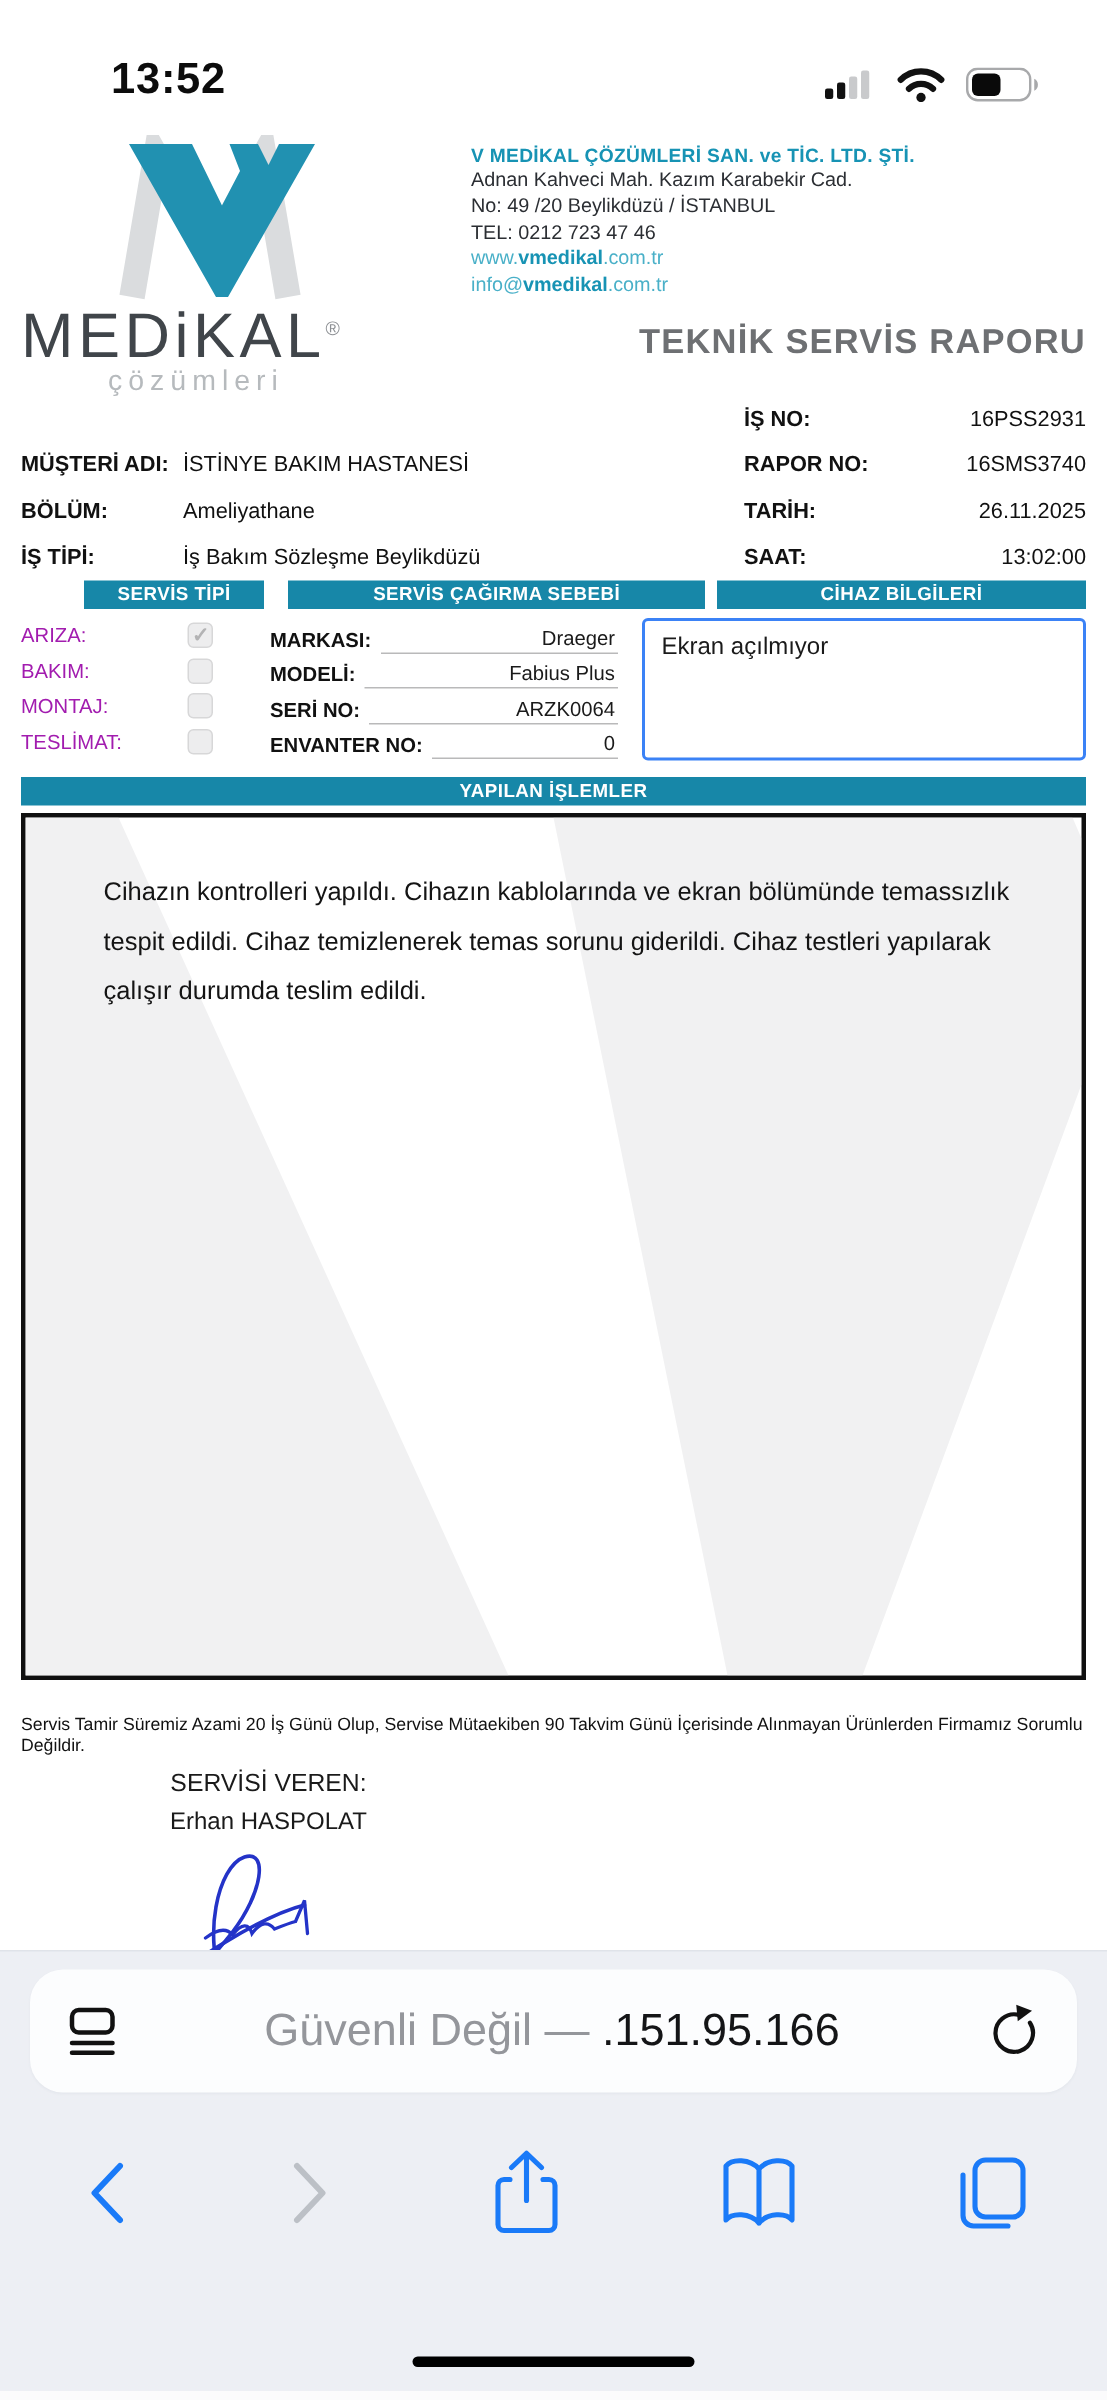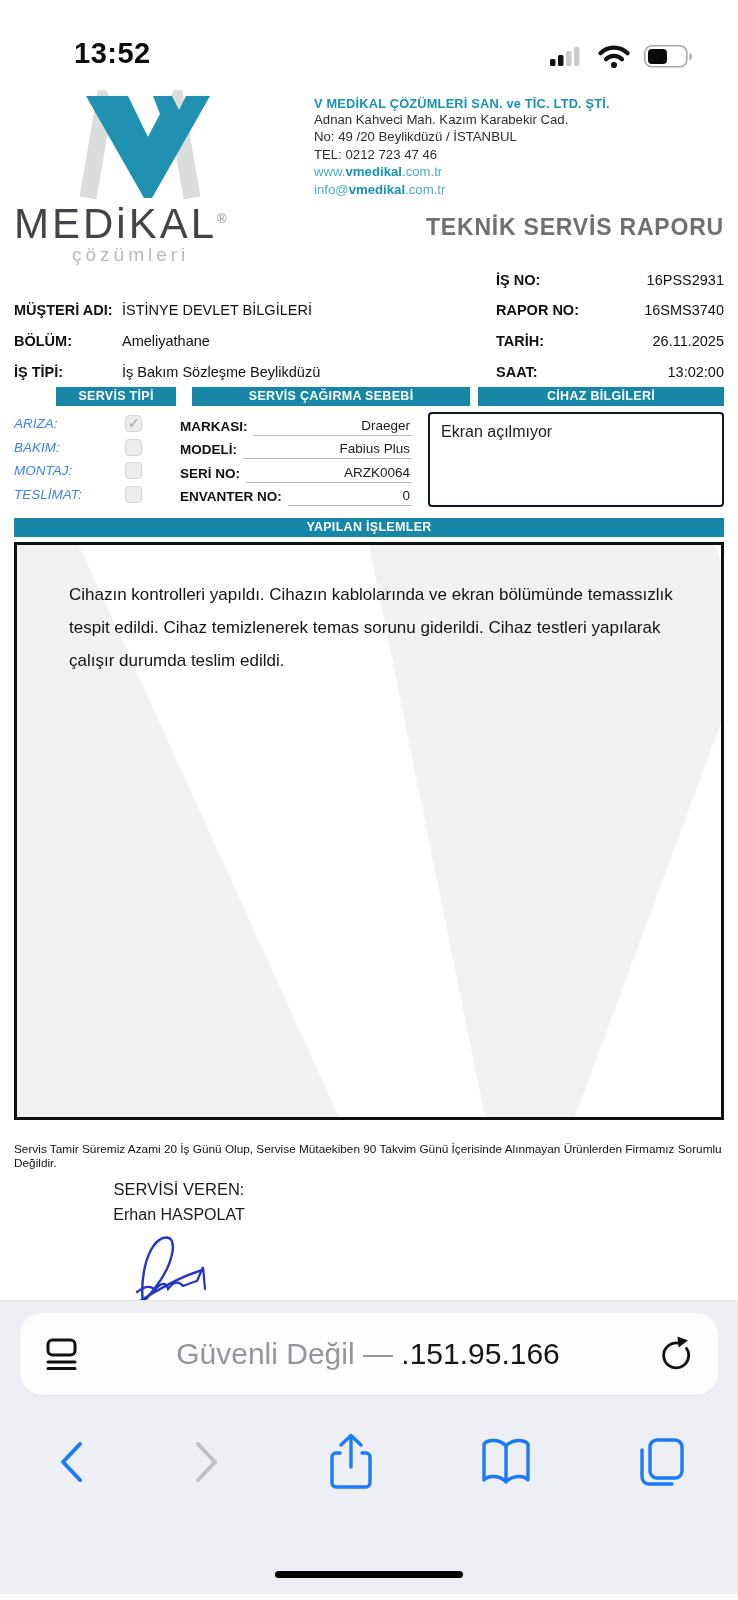--- a/index.html
+++ b/index.html
@@ -39,29 +39,29 @@
 
   .bars { display:flex; height:19px; margin-top:0px; }
   .bar { background:#1787a8; color:#fff; font-size:12.5px; font-weight:700; text-align:center; line-height:19px; letter-spacing:0.3px; }
   .bar-1 { width:128px;margin-left:42px; }
   .bar-2 { width:262px; margin-left:8px; }
   .bar-3 { width:296px; margin-left:16px; }
 
   .form-body { display:flex; margin-top:6px; height:100px; }
   .col-service { width:128px; }
   .svc-row { display:flex; justify-content:space-between; align-items:center; height:23.5px; }
-  .svc-label { font-size:13.5px; color:#3b82f6;font-style:italic; }
+  .svc-label { font-size:13.5px; color:#a21caf; }
   .checkbox { width:17px; height:17px; border-radius:4px; background:#ededee; border:1px solid #d7d7d8; position:relative; }
   .checkbox.checked::after { content:"✓"; position:absolute; left:2px; top:-1px; font-size:14px; color:#b3b3b4; font-weight:700; }
   .col-device { width:262px; margin-left:8px; padding-left:10px; }
   .dev-row { display:flex; align-items:flex-end; height:23.5px;margin-left:20px; }
   .dev-label { font-size:13.5px; font-weight:700; color:#111; white-space:nowrap; padding-bottom:2px; }
   .dev-line { flex:1; border-bottom:1.5px solid #b9b9ba; text-align:right; font-size:13.5px; color:#1a1a1a; padding:0 2px 2px 0; margin-left:6px; white-space:nowrap; }
   .col-reason { width:296px; margin-left:16px; }
-  .reason-box { border:2px solid #0f172a; border-radius:4px; height:95px; padding:9px 11px; font-size:16px; color:#1a1a1a; }
+  .reason-box { border:2px solid #3b82f6; border-radius:4px; height:95px; padding:9px 11px; font-size:16px; color:#1a1a1a; }
 
   .bar-full { margin-top:6px; width:100%; height:19px; background:#1787a8; color:#fff; font-size:12.5px; font-weight:700; text-align:center; line-height:19px; letter-spacing:0.3px; }
 
   .ops-box { margin-top:5px; height:578px; border:3px solid #101010; position:relative; overflow:hidden; background:#fff; }
   .ops-watermark { position:absolute; inset:0; }
   .ops-text { position:absolute; top:33px; left:52px; right:26px; font-size:17px; color:#141414; line-height:1.95; }
 
   .disclaimer { margin-top:22px; font-size:11.8px; color:#111; }
 
   .sig-row { display:flex; justify-content:center; margin-top:10px;flex-direction:column; }
@@ -135,21 +135,21 @@
     <div class="meta-isno">
       <div class="meta-right">
         <span class="m-label">İŞ NO:</span>
         <span class="m-value">16PSS2931</span>
       </div>
     </div>
 
     <div class="meta-row">
       <div class="meta-left">
         <span class="m-label">MÜŞTERİ ADI:</span>
-        <span class="m-value">İSTİNYE DEVLET BİLGİLERİ</span>
+        <span class="m-value">İSTİNYE BAKIM HASTANESİ</span>
       </div>
       <div class="meta-right">
         <span class="m-label">RAPOR NO:</span>
         <span class="m-value">16SMS3740</span>
       </div>
     </div>
 
     <div class="meta-row">
       <div class="meta-left">
         <span class="m-label">BÖLÜM:</span>

